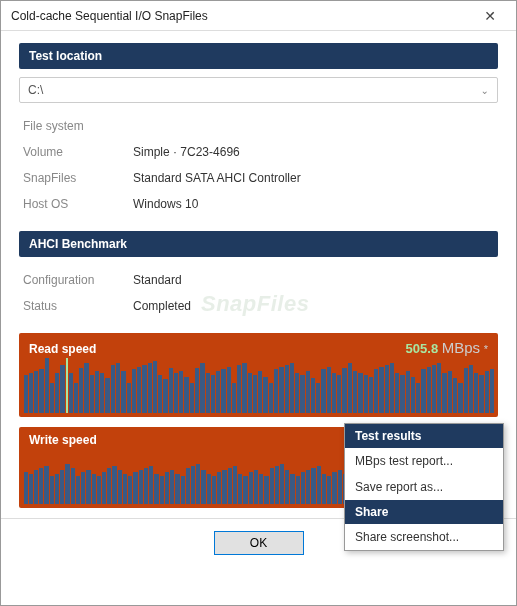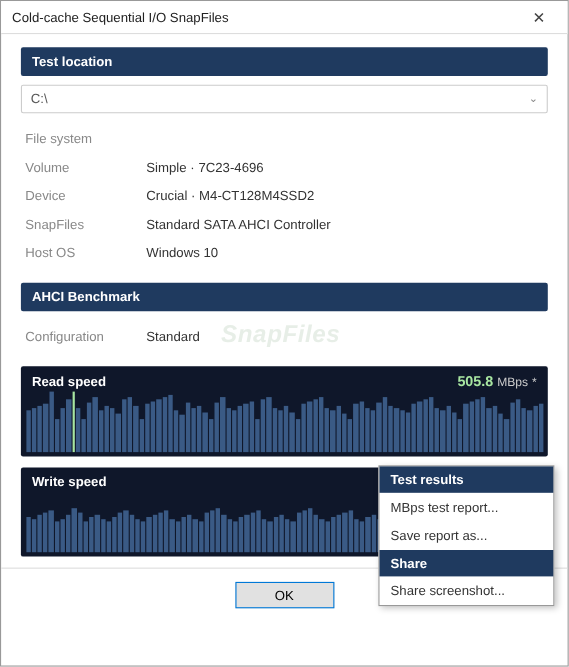--- a/index.html
+++ b/index.html
@@ -8,25 +8,25 @@
 .titlebar .title { font-size: 12px; color: #222; }
 .titlebar .close { width: 40px; height: 28px; display: flex; align-items: center; justify-content: center; cursor: pointer; font-size: 14px; color: #444; }
 .content { padding: 12px 18px 0 18px; }
 .sect-header { background: #1f3a5f; color: #fff; font-size: 12px; font-weight: 600; padding: 6px 10px; border-radius: 2px; }
 .dropdown { margin-top: 8px; border: 1px solid #ccc; border-radius: 2px; height: 26px; display: flex; align-items: center; padding: 0 8px; font-size: 12px; color: #555; justify-content: space-between; cursor: pointer; }
 .dropdown .chev { color: #888; font-size: 10px; }
 .info-grid { margin: 10px 4px 14px 4px; font-size: 12px; color: #666; }
 .info-row { display: flex; height: 26px; align-items: center; }
 .info-label { width: 110px; color: #888; }
 .info-value { color: #333; }
-.speed-panel { background: #0f172a; border-radius: 2px; overflow: hidden; margin-bottom: 10px; }
+.speed-panel { background: #c2410c; border-radius: 2px; overflow: hidden; margin-bottom: 10px; }
 .speed-head { display: flex; justify-content: space-between; align-items: baseline; padding: 6px 10px; color: #fff; font-size: 12px; font-weight: 600; }
 .speed-val { font-size: 13px; font-weight: 400; }
 .speed-val .num { color: #a8e6a1; font-weight: 600; }
-.speed-val .unit { color: #ccc; font-size: 11px; }
+.speed-val .unit { color: #ccc; font-size: 15px; }
 .speed-val .star { color: #ccc; font-size: 11px; }
 .graph { height: 55px; padding: 0 4px 4px 4px; display: flex; align-items: flex-end; gap: 0; }
 .graph .bar { flex: 1; background: #3a5a85; margin: 0 0.5px; }
 .graph .bar.marker { background: #a8e6a1; width: 2px; flex: 0 0 2px; }
 .btn-row { display: flex; justify-content: center; align-items: center; height: 48px; border-top: 1px solid #ddd; margin-top: 6px; position: relative; }
 .ok-btn { width: 90px; height: 24px; background: #e1e1e1; border: 1px solid #0078d7; font-size: 12px; cursor: pointer; }
 .share-icon { position: absolute; right: 20px; font-size: 18px; cursor: pointer; color: #222; }
 .popup { position: absolute; right: 12px; top: 422px; width: 160px; background: #fff; border: 1px solid #999; box-shadow: 2px 2px 6px rgba(0,0,0,0.25); z-index: 100; font-size: 12px; }
 .popup .phead { background: #1f3a5f; color: #fff; font-weight: 600; padding: 5px 10px; }
 .popup .pitem { padding: 6px 10px; cursor: pointer; color: #333; }
@@ -52,38 +52,38 @@
 
   <div class="info-grid">
     <div class="info-row">
       <div class="info-label">File system</div>
     </div>
     <div class="info-row">
       <div class="info-label">Volume</div>
       <div class="info-value">Simple  ·  7C23-4696</div>
     </div>
     <div class="info-row">
-      <div class="info-label">Device</div>
-      <div class="info-value">Crucial  ·  M4-CT128M4SSD2</div>
-    </div>
-    <div class="info-row">
       <div class="info-label">SnapFiles</div>
       <div class="info-value">Standard SATA AHCI Controller</div>
     </div>
     <div class="info-row">
       <div class="info-label">Host OS</div>
       <div class="info-value">Windows 10</div>
     </div>
   </div>
 
   <div class="sect-header">AHCI Benchmark</div>
   <div class="info-grid">
     <div class="info-row">
       <div class="info-label">Configuration</div>
       <div class="info-value">Standard</div>
+    </div>
+    <div class="info-row">
+      <div class="info-label">Status</div>
+      <div class="info-value">Completed</div>
     </div>
   </div>
 
   <div class="speed-panel">
     <div class="speed-head">
       <span>Read speed</span>
       <span class="speed-val">
         <span class="num">505.8</span>
         <span class="unit">MBps</span>
         <span class="star">*</span>

